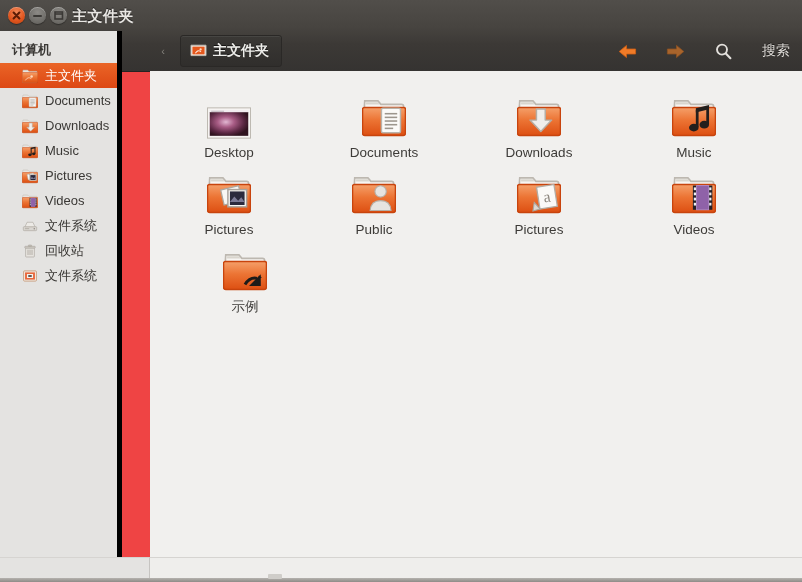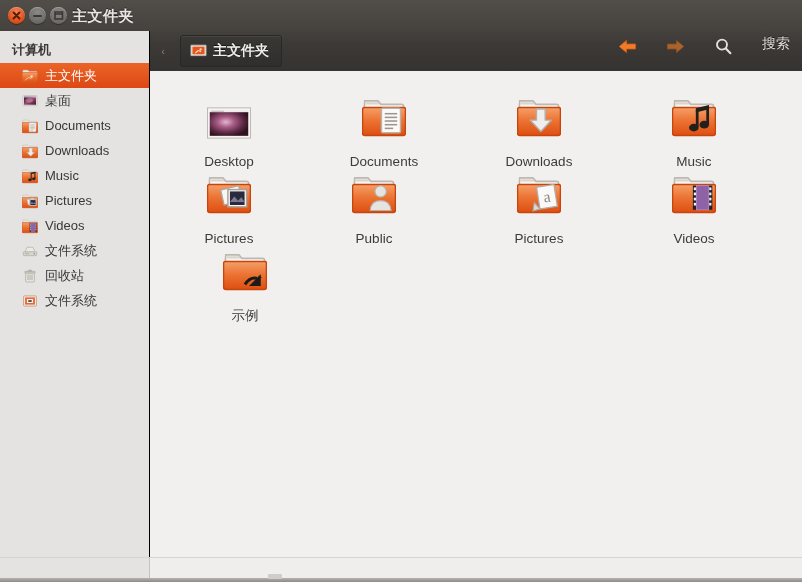--- a/index.html
+++ b/index.html
@@ -39,28 +39,28 @@
   .crumb{
     position:absolute;left:180px;top:4px;height:32px;
     display:flex;align-items:center;gap:6px;padding:0 12px 0 9px;
     background:linear-gradient(to bottom,#3a3835 0%,#302e2c 100%);
     border:1px solid #2a2826;border-radius:3px;
     box-shadow:inset 0 1px 0 rgba(255,255,255,.07);
     box-sizing:border-box;
   }
   .crumb-label{color:#ededea;font-size:14px;font-weight:bold;text-shadow:0 -1px 0 rgba(0,0,0,.6);}
 
-  .nav{position:absolute;right:12px;top:4px;height:32px;display:flex;gap:26px;}
+  .nav{position:absolute;right:12px;top:4px;height:32px;display:flex;align-items:center;gap:26px;}
   .navbtn{width:22px;height:22px;display:flex;align-items:center;justify-content:center;}
   .search-label{color:#dedbd7;font-size:14px;text-shadow:0 -1px 0 rgba(0,0,0,.55);margin-left:2px;}
 
   
   .sidebar{
-    position:absolute;left:0;top:31px;width:150px;height:526px;
-    background:#e4e3e1;border-right:1px solid #000000;box-sizing:border-box;
+    position:absolute;left:0;top:31px;width:122px;height:526px;
+    background:#e4e3e1;border-right:5px solid #000000;box-sizing:border-box;
     padding-top:6px;
   }
   .side-head{
     font-size:13px;font-weight:bold;color:#3b3936;padding:4px 0 4px 12px;
   }
   .side-item{
     display:flex;align-items:center;gap:7px;height:25px;padding-left:22px;
     font-size:13px;color:#3a3835;cursor:default;
   }
   .side-item.sel{background:#e8561f;color:#ffffff;
@@ -72,21 +72,21 @@
   .content{
     position:absolute;left:150px;top:71px;width:652px;height:486px;
     background:#f1f0ee;overflow:hidden;
   }
   .grid{position:relative;width:652px;padding-top:10px;}
   .cell{
     position:absolute;width:110px;text-align:center;
   }
   .cell .iw{height:56px;display:flex;align-items:flex-end;justify-content:center;}
   .cell .nm{
-    margin-top:15px;font-size:13.5px;color:#3d3b38;line-height:16px;
+    margin-top:6px;font-size:13.5px;color:#3d3b38;line-height:16px;
     white-space:nowrap;
   }
 
   
   .statusbar{
     position:absolute;left:150px;top:557px;width:652px;height:24px;
     background:#efeeec;border-top:1px solid #d6d4d1;box-sizing:border-box;
   }
   .sb-side{
     position:absolute;left:0;top:557px;width:150px;height:24px;
@@ -181,36 +181,20 @@
             <stop offset="0" stop-color="#f5a06a"></stop>
                 <stop offset=".45" stop-color="#ec7434"></stop>
             <stop offset="1" stop-color="#dd4f12"></stop>
               </linearGradient>
             </defs>
           <path d="M1.3 6.8 h21.4 a1 1 0 0 1 1 1 v13.1 a1.2 1.2 0 0 1 -1.2 1.2 h-21 a1.2 1.2 0 0 1 -1.2 -1.2 v-13.1 a1 1 0 0 1 1 -1 Z" fill="url(#fg)" stroke="#c8440d" stroke-width=".8"></path>
             <path d="M5 18.6 q3.8 -6.4 9 -2.6" stroke="#ffe9d8" stroke-width="1.3" fill="none" opacity=".8"></path>
        <circle cx="14.4" cy="12.6" r="1.9" fill="#ffdcc2" opacity=".95"></circle>
           </svg></span>
                 <span class="side-label">主文件夹</span>
-              </div>
-      <div class="side-item">
-                <span class="ico"><svg width="16" height="16" viewBox="0 0 24 24">
-            <rect x="1.5" y="4" width="21" height="15" rx="1.2" fill="#f3f1ee" stroke="#b6b1a9" stroke-width="1"></rect>
-       <defs>
-              <linearGradient id="dw" x1="0" y1="0" x2="1" y2="1">
-         <stop offset="0" stop-color="#2d1420"></stop>
-                <stop offset=".5" stop-color="#9b4a74"></stop>
-         <stop offset="1" stop-color="#3a1b2b"></stop>
-              </linearGradient>
-            </defs>
-       <rect x="3" y="5.4" width="18" height="12.2" fill="url(#dw)"></rect>
-       <rect x="3" y="5.4" width="18" height="1.6" fill="#efe6ec" opacity=".55"></rect>
-       <ellipse cx="11" cy="11" rx="5.4" ry="3.6" fill="#d79fc0" opacity=".45"></ellipse>
-          </svg></span>
-                <span class="side-label">桌面</span>
               </div>
       <div class="side-item">
                 <span class="ico"><svg width="16" height="16" viewBox="0 0 24 24">
             <path d="M1.5 3.2 h7.2 l1.6 1.9 h11.2 a1.2 1.2 0 0 1 1.2 1.2 v14.4 a1.2 1.2 0 0 1 -1.2 1.2 h-19.9 a1.2 1.2 0 0 1 -1.2 -1.2 Z" fill="#f7f5f2" stroke="#bdb8b0" stroke-width=".9"></path>
           <path d="M2.2 3.9 h6.4 l1.2 1.3 h-7.6 Z" fill="#d9d5cd"></path>
             <defs>
               <linearGradient id="fg" x1="0" y1="0" x2="0" y2="1">
             <stop offset="0" stop-color="#f5a06a"></stop>
                 <stop offset=".45" stop-color="#ec7434"></stop>
             <stop offset="1" stop-color="#dd4f12"></stop>

